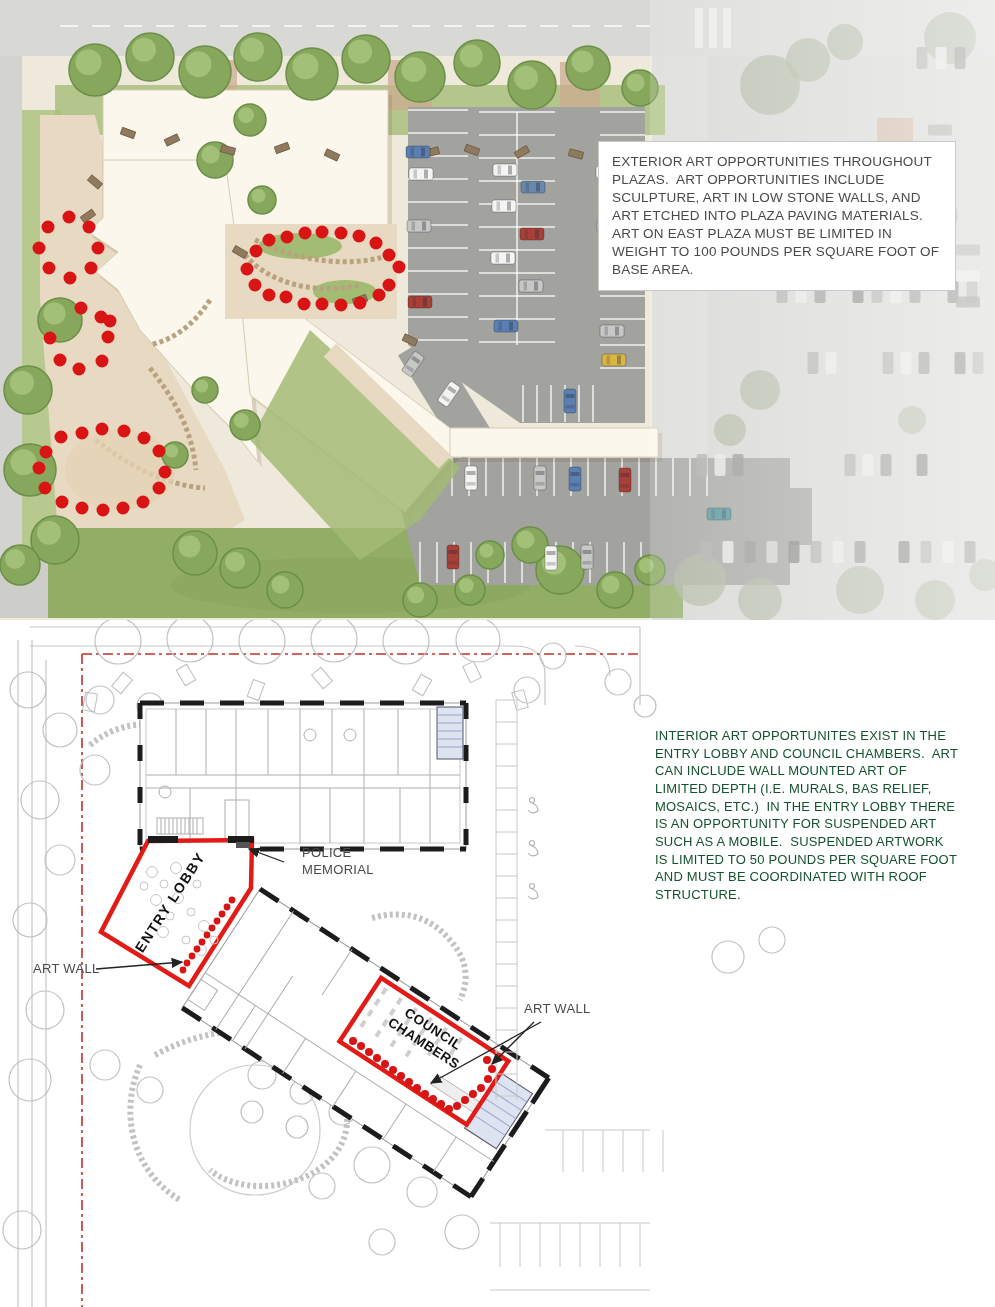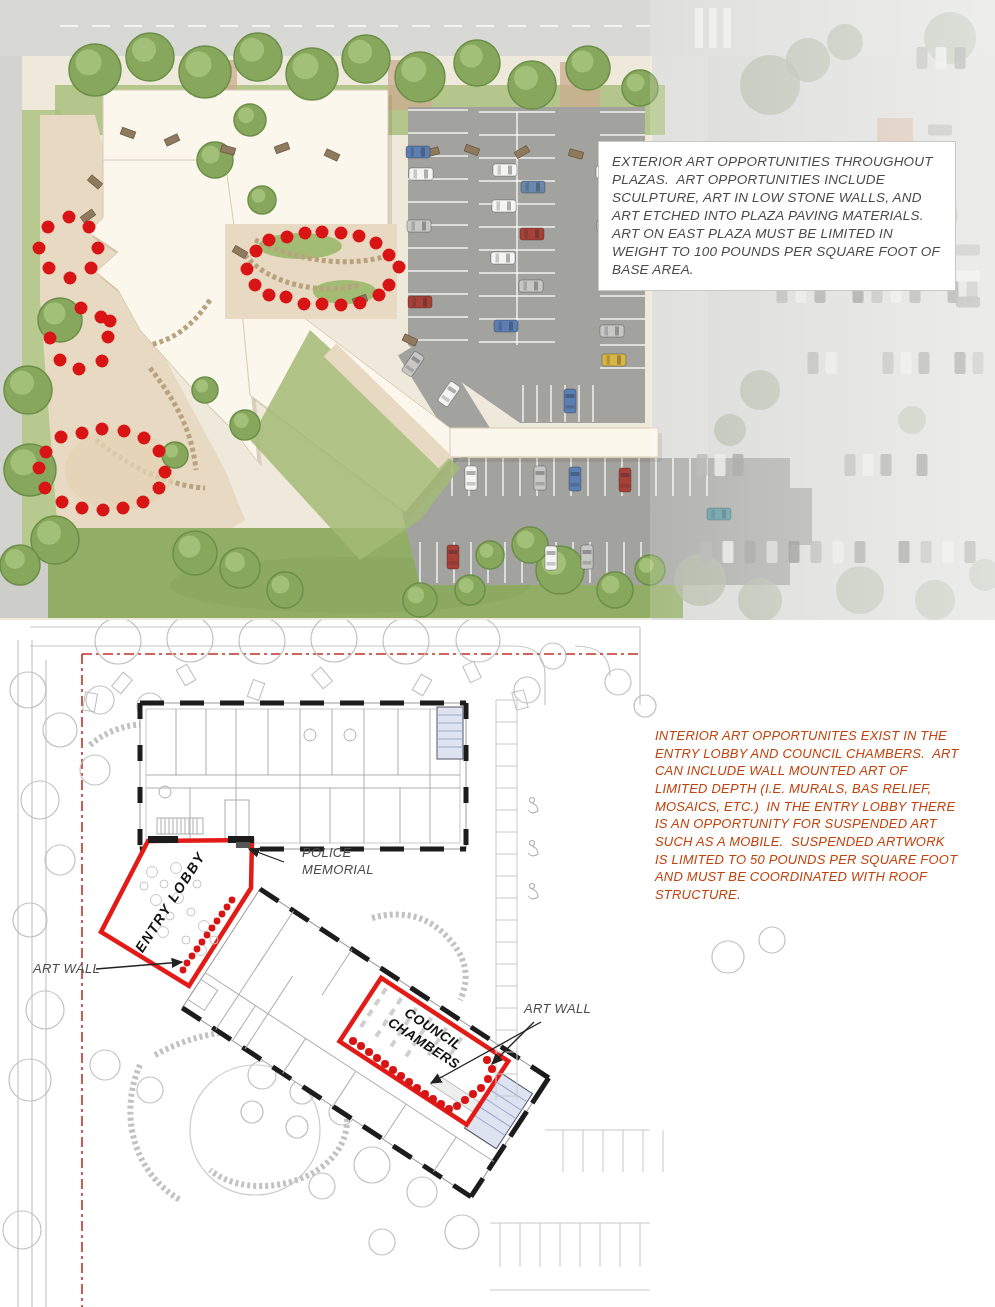--- a/index.html
+++ b/index.html
@@ -1,23 +1,23 @@
 <!DOCTYPE html>
 <html><head>
 <meta charset="utf-8">
 <style>
   html,body{margin:0;padding:0;background:#fff;}
   .page{position:relative;width:995px;height:1307px;overflow:hidden;background:#fff;
-        font-family:"Liberation Sans","DejaVu Sans",sans-serif;font-style:italic;}
+        font-family:"Liberation Sans","DejaVu Sans",sans-serif;}
   svg{position:absolute;left:0;top:0;display:block;}
   .note-box{position:absolute;left:598px;top:141px;width:330px;background:#fff;
             border:1px solid #c9c9c9;padding:11px 13px;font-size:13.5px;line-height:1.33;
             color:#4a4a4a;letter-spacing:.2px;white-space:pre-wrap;z-index:5;}
   .note-text{position:absolute;left:655px;top:727px;width:305px;font-size:13px;line-height:1.36;
-             color:#c2410c;letter-spacing:.2px;white-space:pre-wrap;z-index:5;}
+             color:#14532d;letter-spacing:.2px;white-space:pre-wrap;z-index:5;}
   .lbl{position:absolute;color:#4a4a4a;font-size:13px;letter-spacing:.3px;z-index:6;}
   .lbl-police{left:302px;top:845px;width:95px;line-height:1.3;}
   .lbl-artwall-left{left:33px;top:961px;}
   .lbl-artwall-right{left:524px;top:1001px;}
   .lbl-entry{left:100px;top:894px;width:140px;text-align:center;font-weight:bold;color:#111;
              font-size:14px;letter-spacing:1.5px;transform:rotate(-57deg);}
   .lbl-council{left:368px;top:1020px;width:120px;text-align:center;font-weight:bold;color:#111;
                font-size:13.5px;letter-spacing:.5px;line-height:1.25;transform:rotate(33deg);}
 </style>
 </head>

